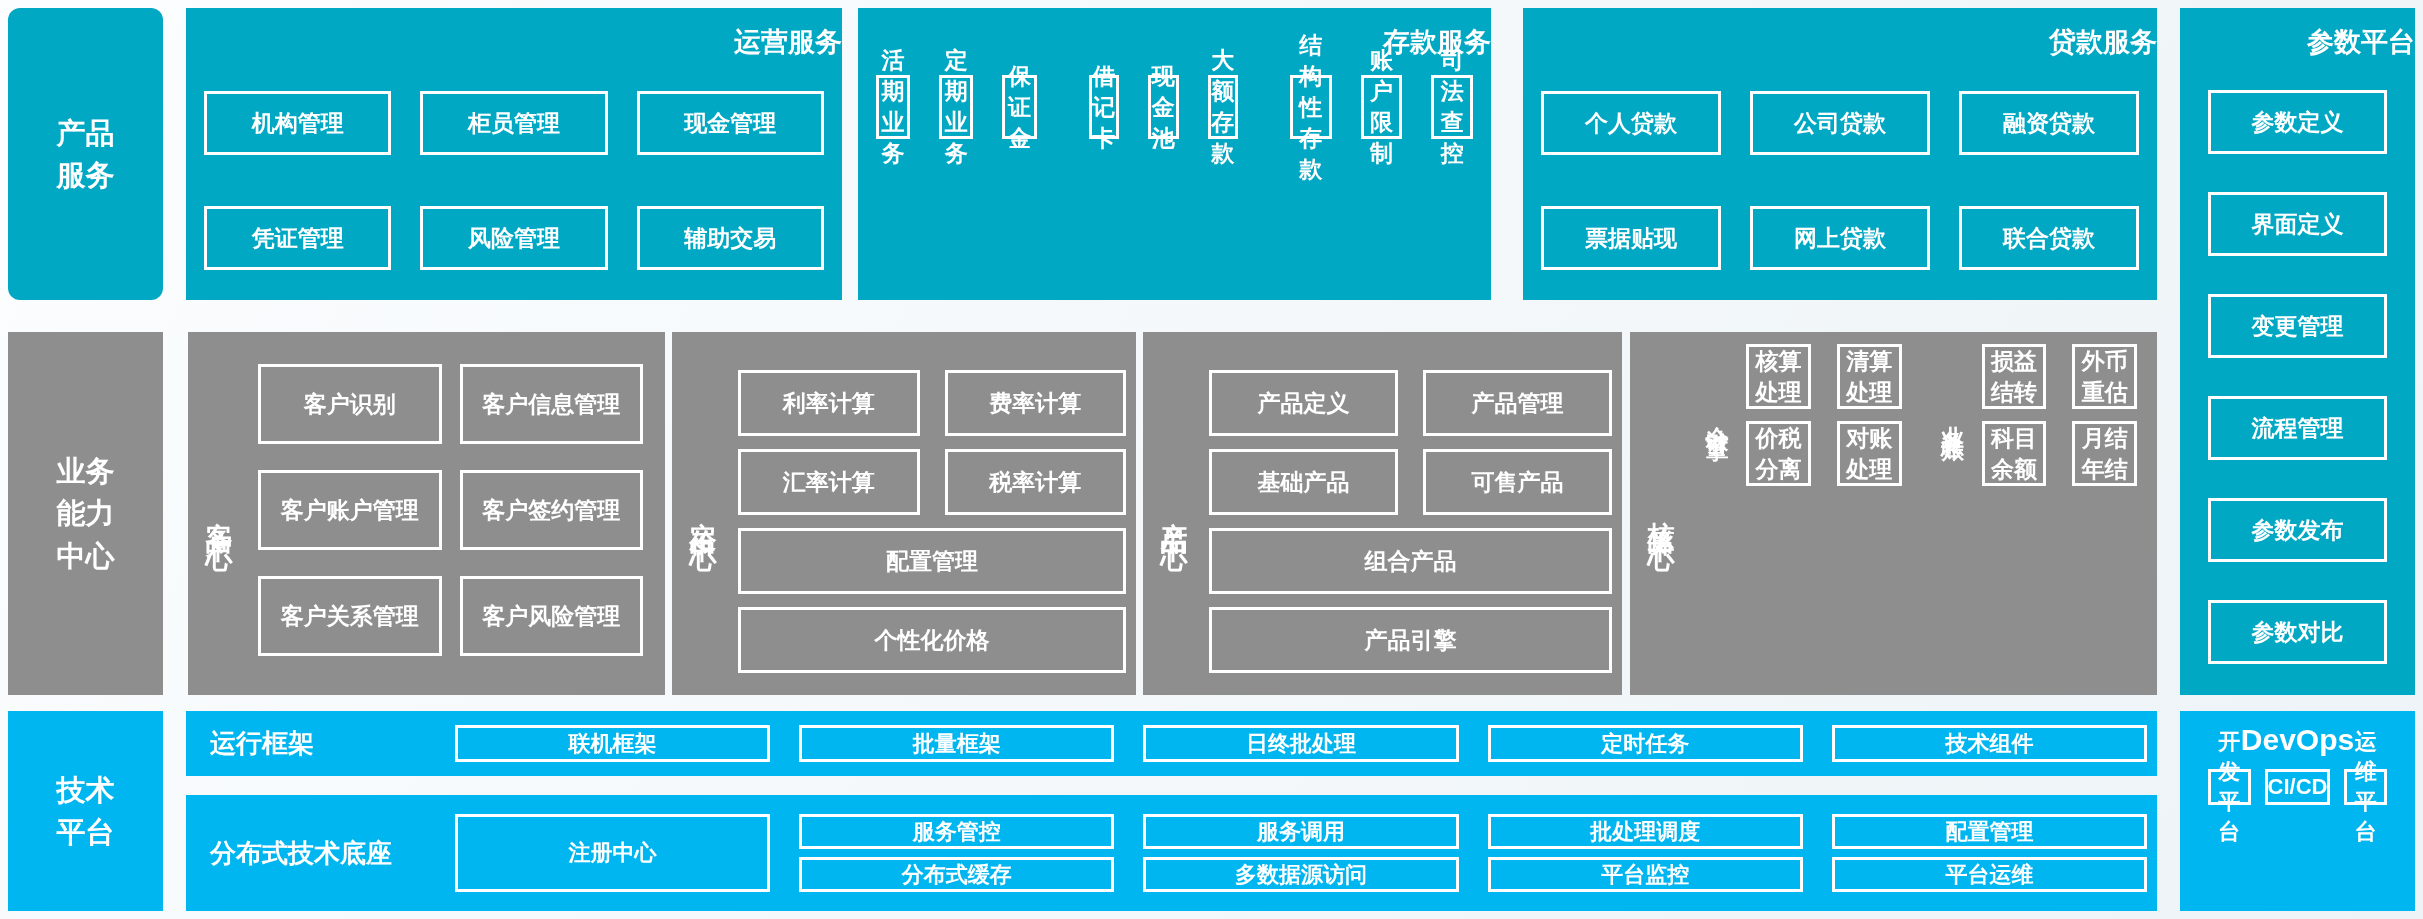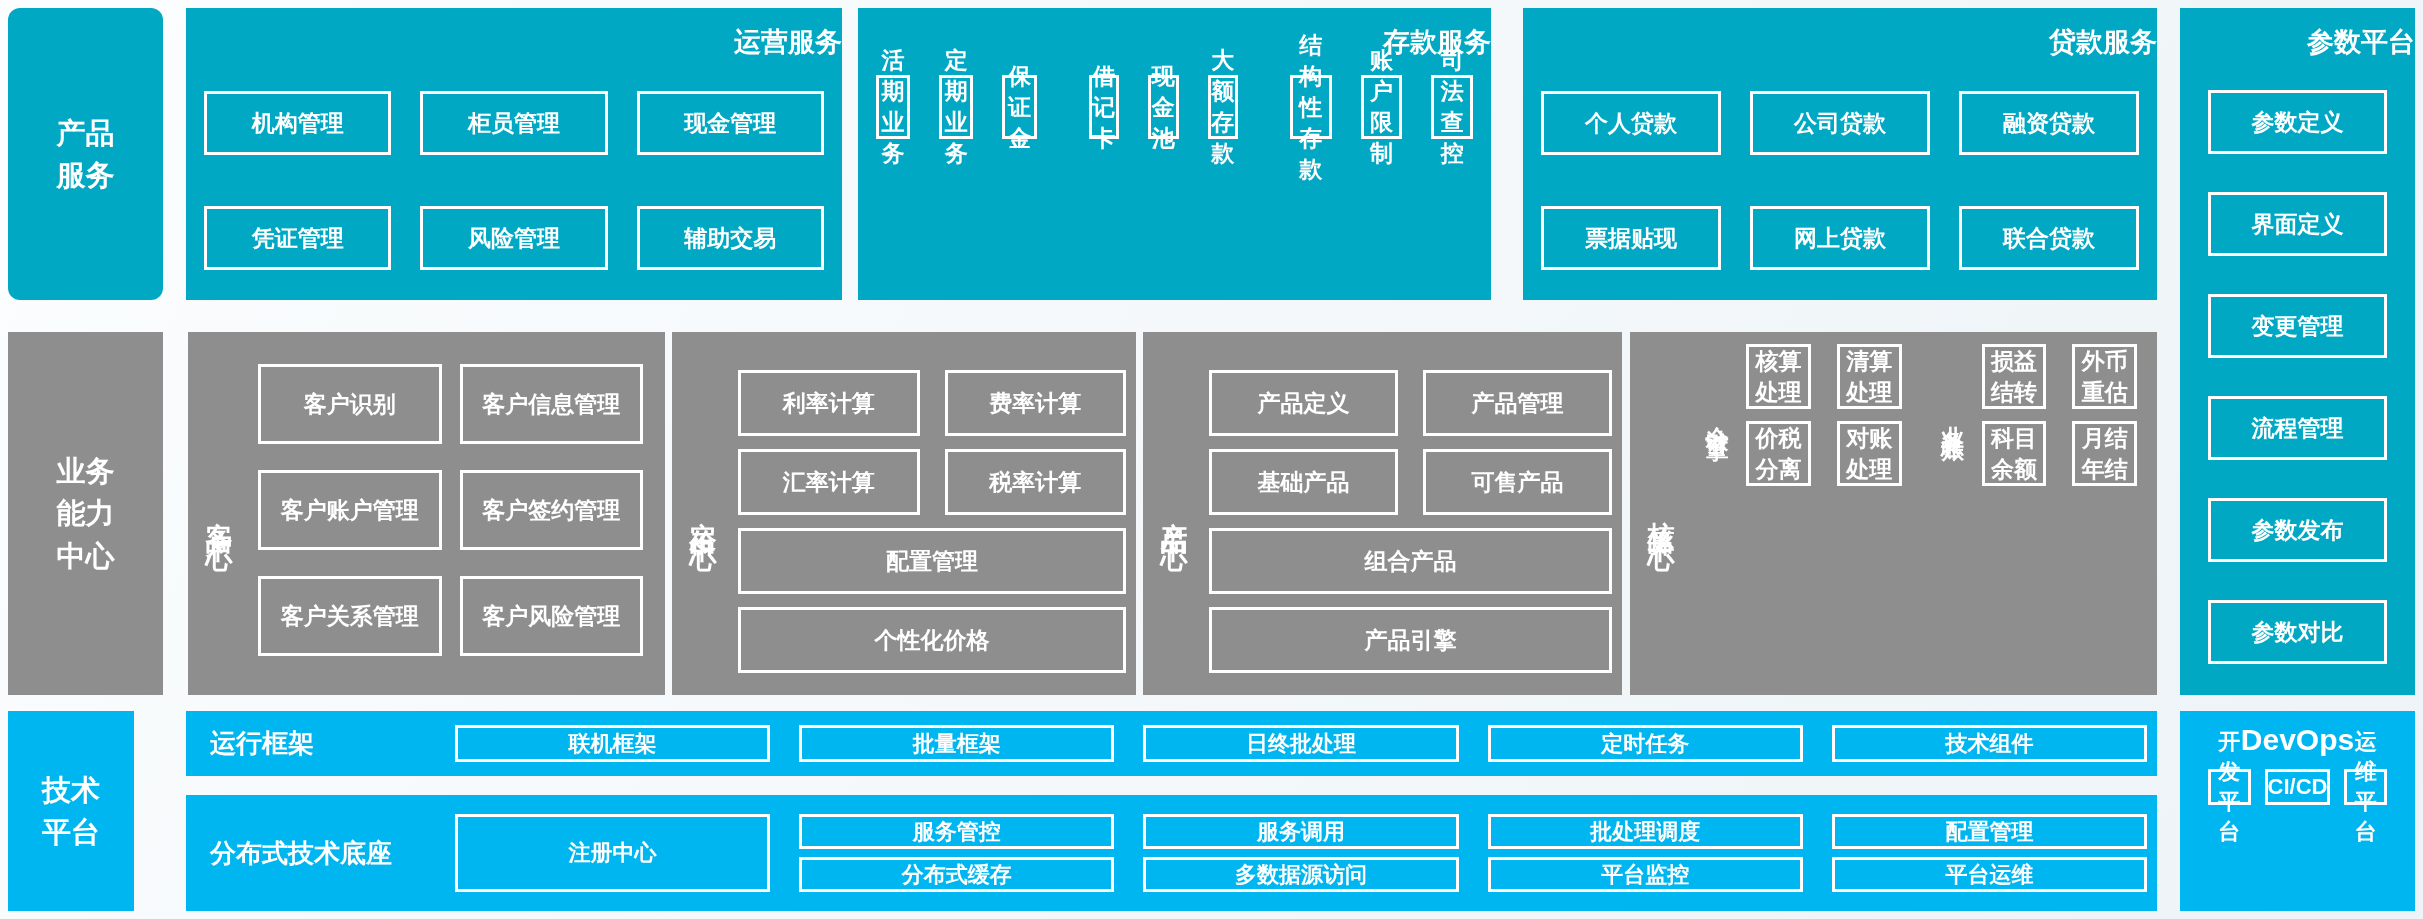--- a/index.html
+++ b/index.html
@@ -80,21 +80,21 @@
 </head>
 <body>
 
 <div id="canvas">
 
   <div class="sec teal rail" style="left:8px; top:8px; width:155px; height:292px;border-radius:12px;">产品
 服务</div>
   <div class="sec gray rail" style="left:8px; top:332px; width:155px; height:363px;">业务
 能力
 中心</div>
-  <div class="sec blue rail" style="left:8px; top:711px; width:126px; height:200px;">技术
+  <div class="sec blue rail" style="left:8px; top:711px; width:155px; height:200px;">技术
 平台</div>
 
   <div class="sec teal" style="left:186px; top:8px; width:656px; height:292px;">
     <div class="sec-title">运营服务</div>
     <div class="rows-wide">
       <div class="brow">
         <div class="wbox">机构管理</div>
         <div class="wbox">柜员管理</div>
         <div class="wbox">现金管理</div>
       </div>

